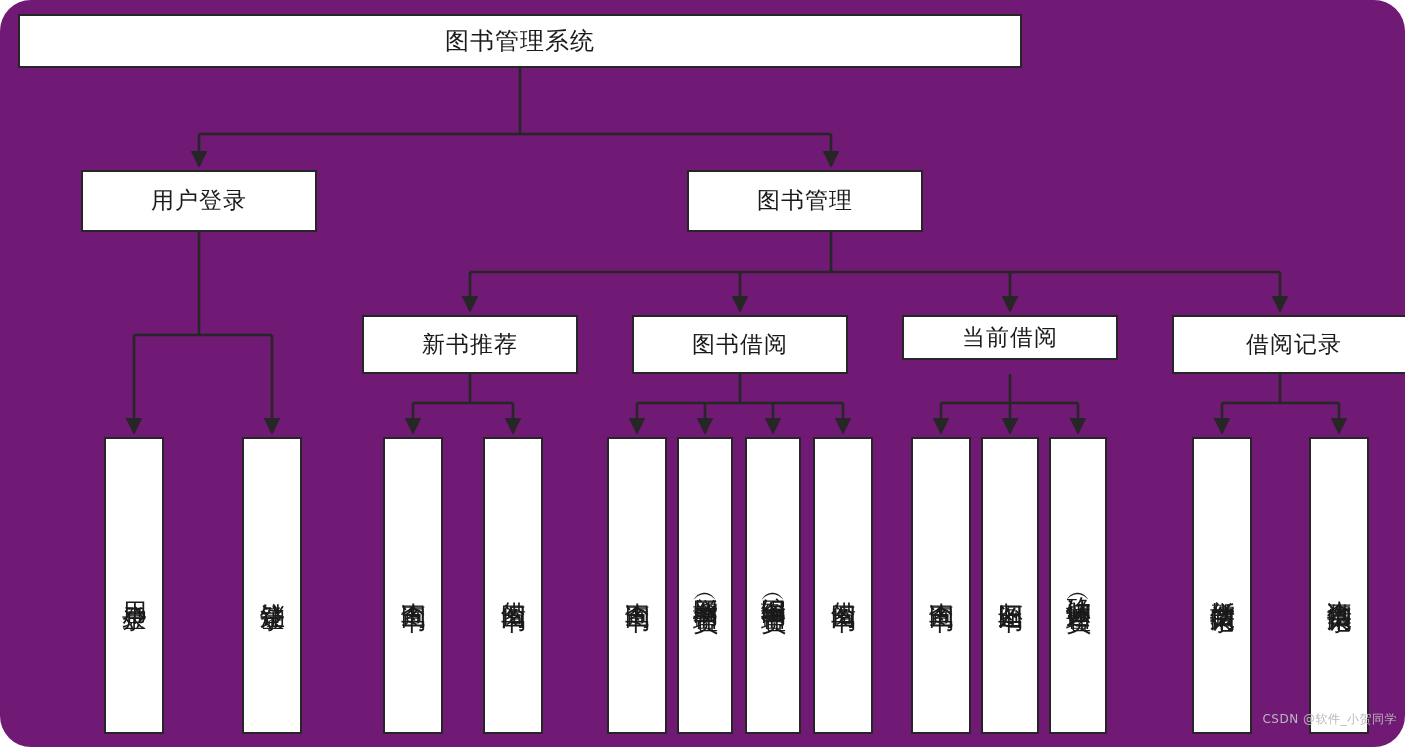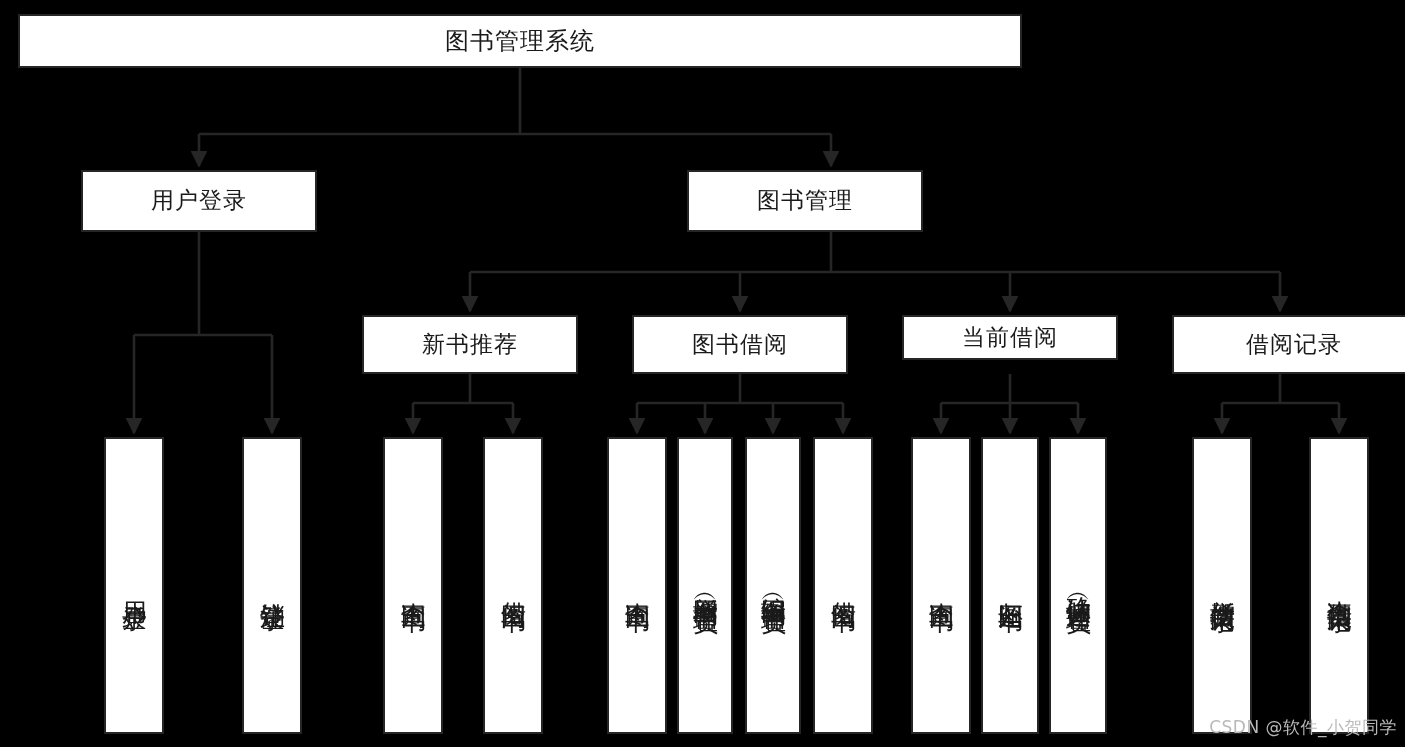--- a/index.html
+++ b/index.html
@@ -8,22 +8,23 @@
     padding: 0;
     background: #ffffff;
   }
   body {
     font-family: "DejaVu Sans", "Liberation Sans", sans-serif;
   }
   #diagram-canvas {
     position: relative;
     width: 1405px;
     height: 747px;
-    background: #000000;
+    background: #701a75;
     overflow: hidden;
+    border-radius: 31px;
   }
   #edge-layer {
     position: absolute;
     left: 0;
     top: 0;
     width: 1405px;
     height: 747px;
   }
   .node {
     position: absolute;
@@ -49,22 +50,22 @@
     letter-spacing: 2px;
     padding: 6px 0;
     white-space: nowrap;
   }
   .node-root {
     font-size: 24px;
   }
   #watermark {
     position: absolute;
     right: 8px;
-    bottom: 8px;
-    font-size: 17px;
+    bottom: 19px;
+    font-size: 12px;
     color: #b9b9b9;
     letter-spacing: 0.5px;
     z-index: 5;
     white-space: nowrap;
     font-family: "DejaVu Sans", "Liberation Sans", sans-serif;
   }
 </style>
 </head>
 <body>
 

